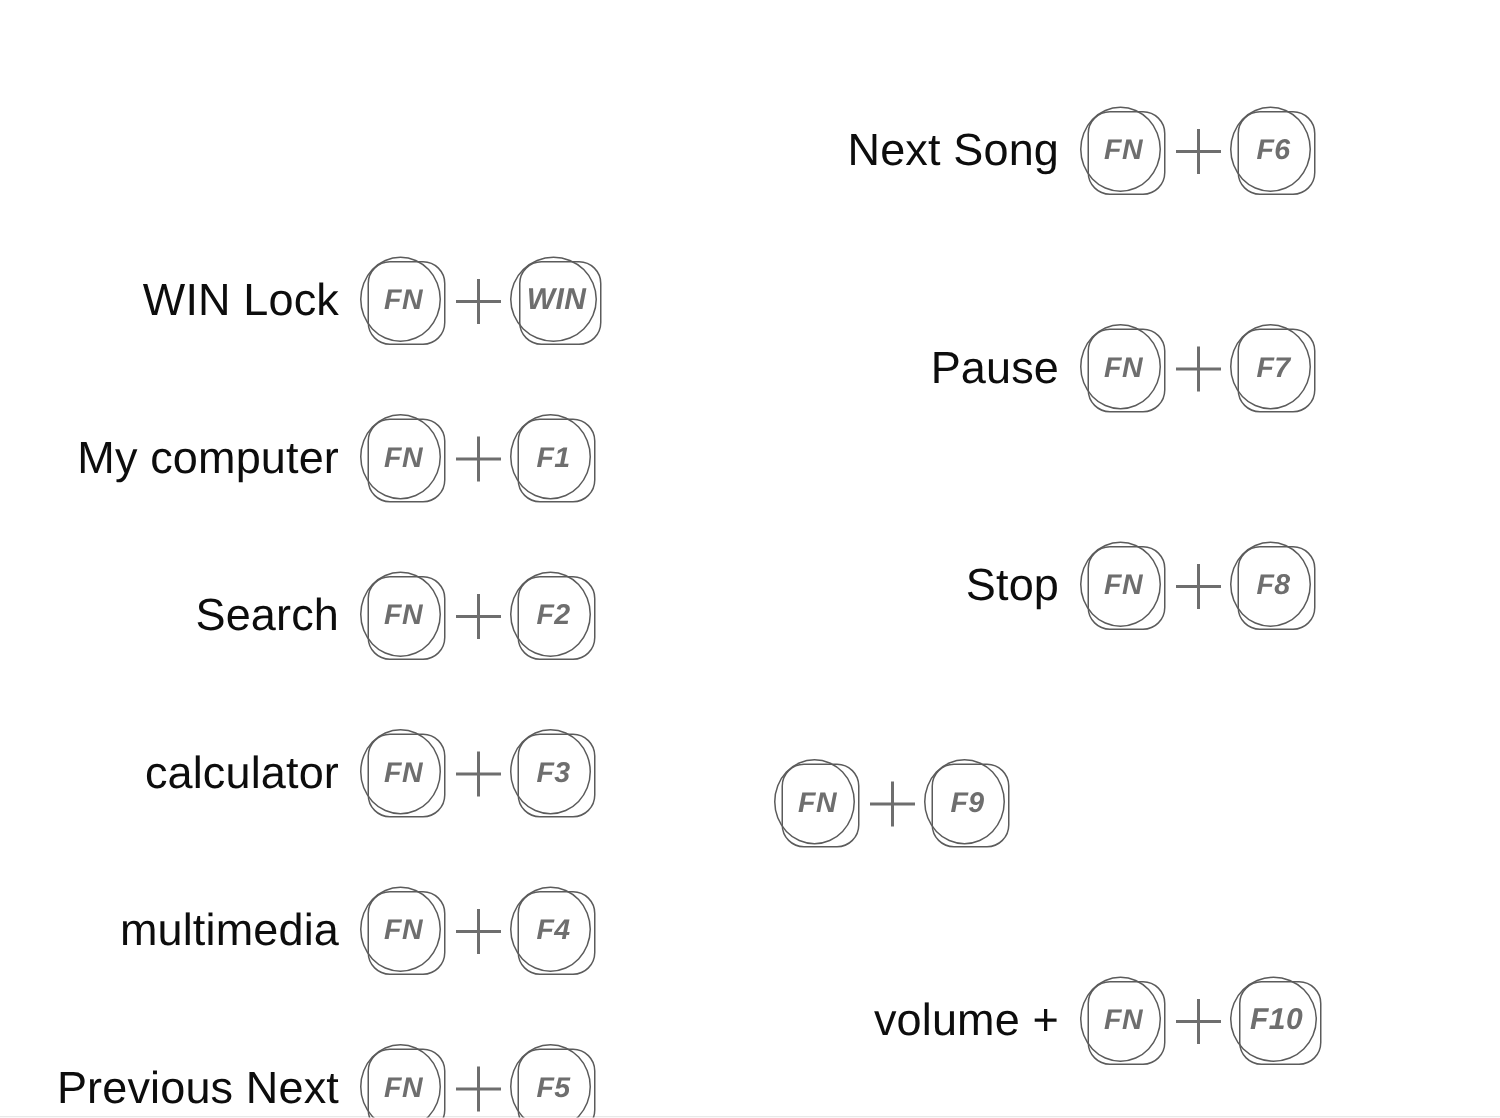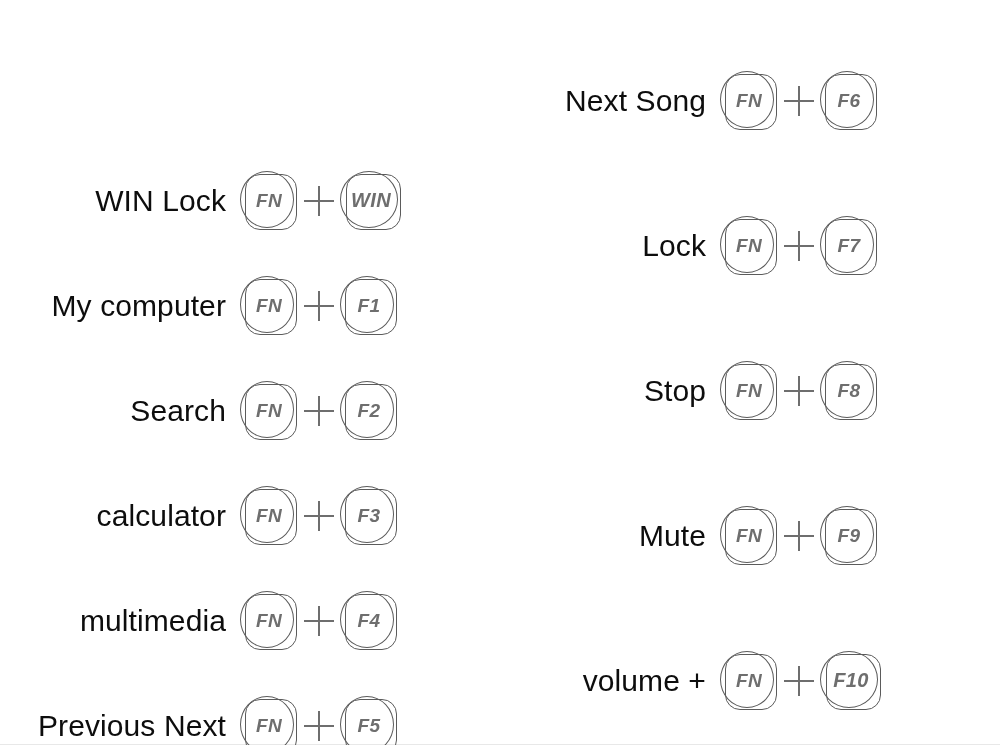--- a/index.html
+++ b/index.html
@@ -260,21 +260,21 @@
             </div>
             <div class="plus-sign"></div>
             <div class="keycap">
               <span class="cap-square"></span>
               <span class="cap-circle"></span>
               <span class="cap-label">F6</span>
             </div>
           </div>
         </div>
         <div class="shortcut-row">
-          <div class="row-label">Lock</div>
+          <div class="row-label">Pause</div>
           <div class="combo">
             <div class="keycap">
               <span class="cap-square"></span>
               <span class="cap-circle"></span>
               <span class="cap-label">FN</span>
             </div>
             <div class="plus-sign"></div>
             <div class="keycap">
               <span class="cap-square"></span>
               <span class="cap-circle"></span>
@@ -292,21 +292,20 @@
             </div>
             <div class="plus-sign"></div>
             <div class="keycap">
               <span class="cap-square"></span>
               <span class="cap-circle"></span>
               <span class="cap-label">F8</span>
             </div>
           </div>
         </div>
         <div class="shortcut-row">
-          <div class="row-label">Mute</div>
           <div class="combo">
             <div class="keycap">
               <span class="cap-square"></span>
               <span class="cap-circle"></span>
               <span class="cap-label">FN</span>
             </div>
             <div class="plus-sign"></div>
             <div class="keycap">
               <span class="cap-square"></span>
               <span class="cap-circle"></span>

